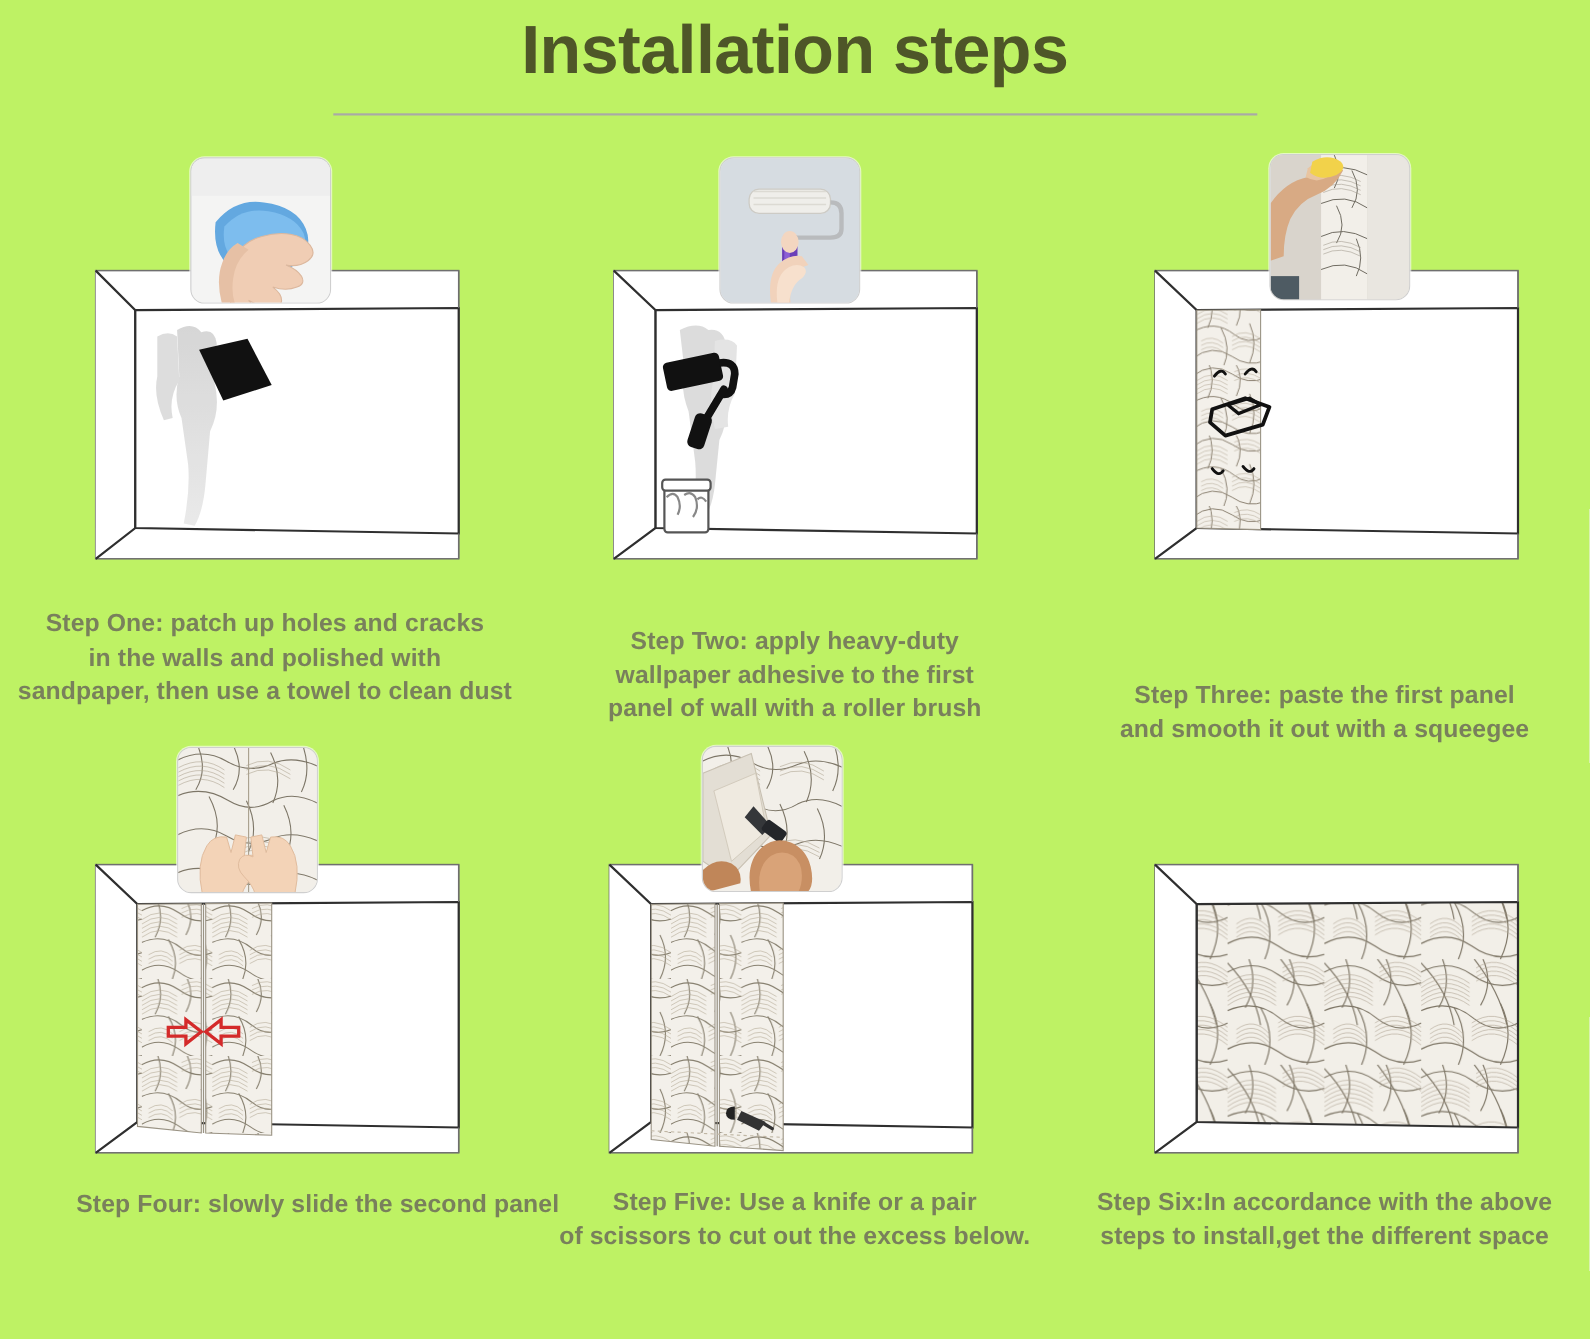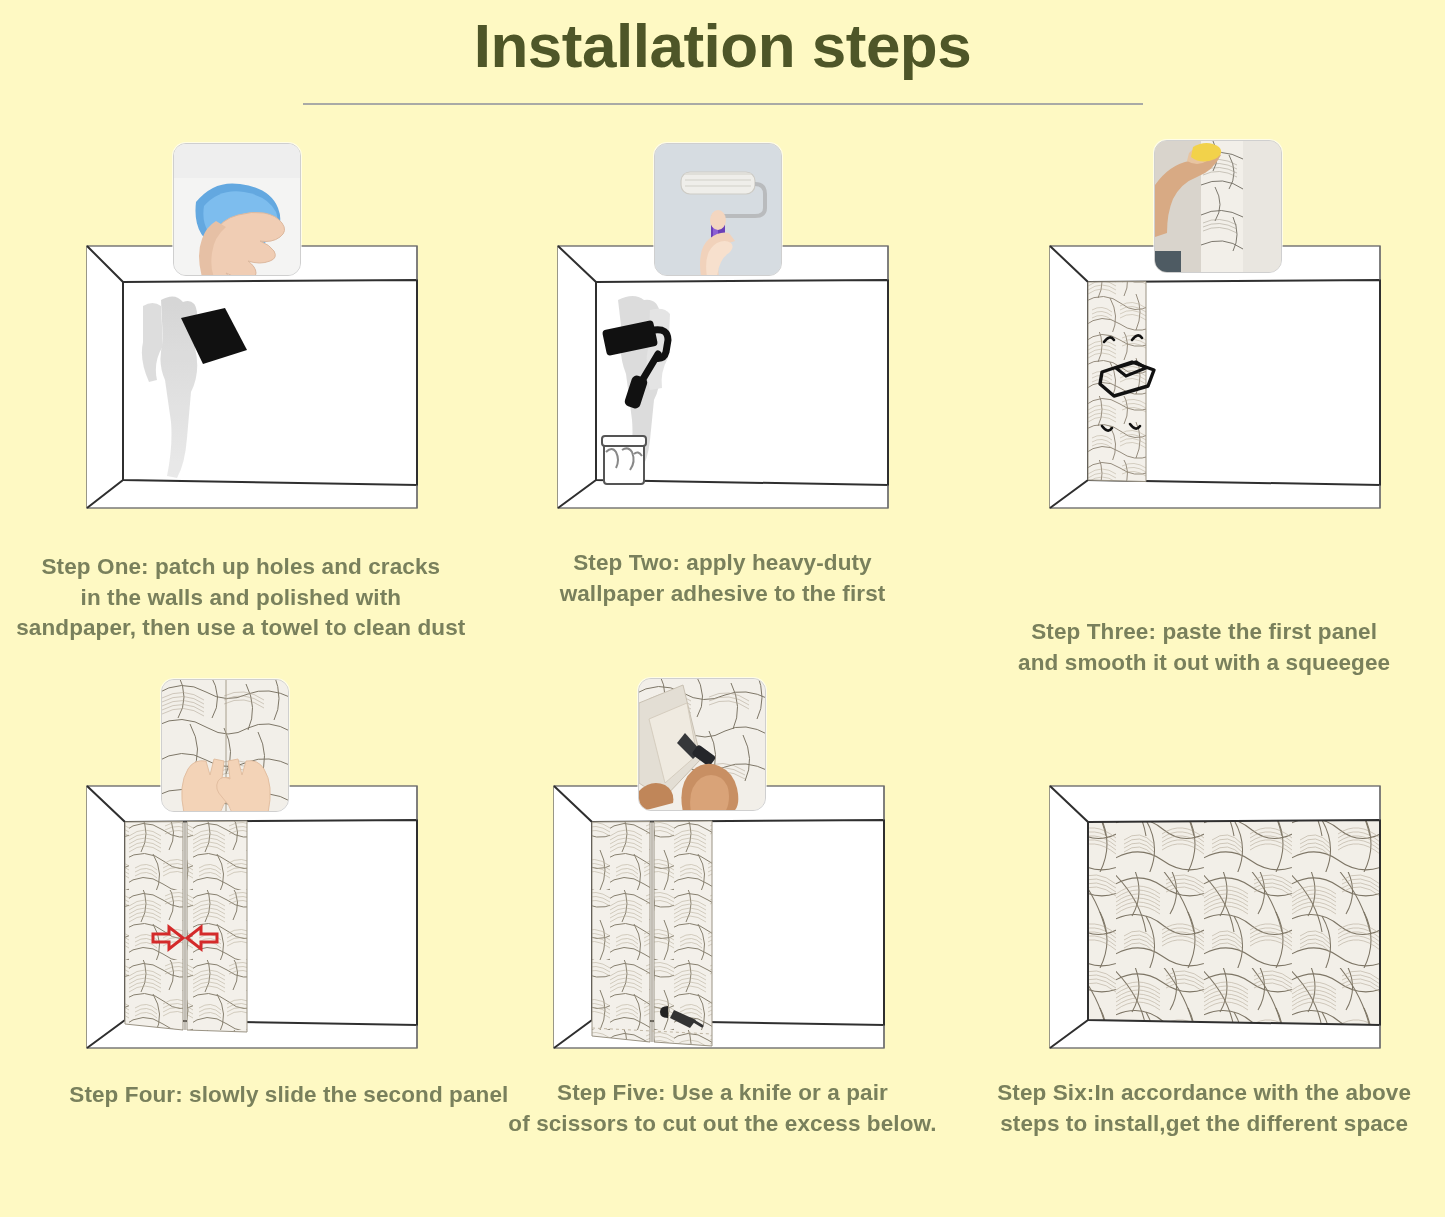--- a/index.html
+++ b/index.html
@@ -2,21 +2,21 @@
 <html><head>
 <meta charset="utf-8">
 <style>
   * { box-sizing: border-box; margin: 0; padding: 0; }
   html, body {
     width: 1445px; height: 1217px;
     background: #efefef;
     font-family: "Liberation Sans", sans-serif;
     overflow: hidden;
   }
-  .page { position: relative; width: 1445px; height: 1217px; background: #fef9c3; }
+  .page { position: relative; width: 1445px; height: 1217px; background: #bef264; }
 
   .title {
     text-align: center;
     font-size: 62px;
     font-weight: bold;
     color: #4e5628;
     letter-spacing: -0.5px;
     padding-top: 10px;
     line-height: 1.15;
   }
@@ -154,23 +154,24 @@
               <rect x="58" y="70" width="5" height="28" rx="3" fill="#8b5fd4"></rect>
             </g>
             <g>
               <path d="M46 133 q-4 -28 8 -38 q10 -8 20 -6 l6 8 q-10 2 -14 12 q-4 12 -2 24 z" fill="#f1d2bb"></path>
               <path d="M52 133 q-4 -26 10 -34 q8 -4 14 0 q4 4 -2 10 q-10 6 -12 24 z" fill="#f7e0cd"></path>
               <ellipse cx="63" cy="76" rx="8" ry="10" fill="#f3d6c0"></ellipse>
             </g>
           </svg>
         </div>
       </div>
-      <div class="caption" style="top:408px;">
+      <div class="caption" style="top:428px;">
         <span class="ln">Step Two: apply heavy-duty</span>
         <span class="ln">wallpaper adhesive to the first</span>
+        <span class="ln">panel of wall with a roller brush</span>
       </div>
     </div>
 
     <div class="cell">
       <div class="scene">
         <svg class="room-svg" width="400" height="400" viewBox="0 0 400 400">
           <defs>
             <pattern id="leaf3" x="0" y="0" width="60" height="64" patternUnits="userSpaceOnUse">
               <rect width="60" height="64" fill="#f3f0ea"></rect>
               <g stroke="#8a8070" stroke-width="0.9" fill="none">

